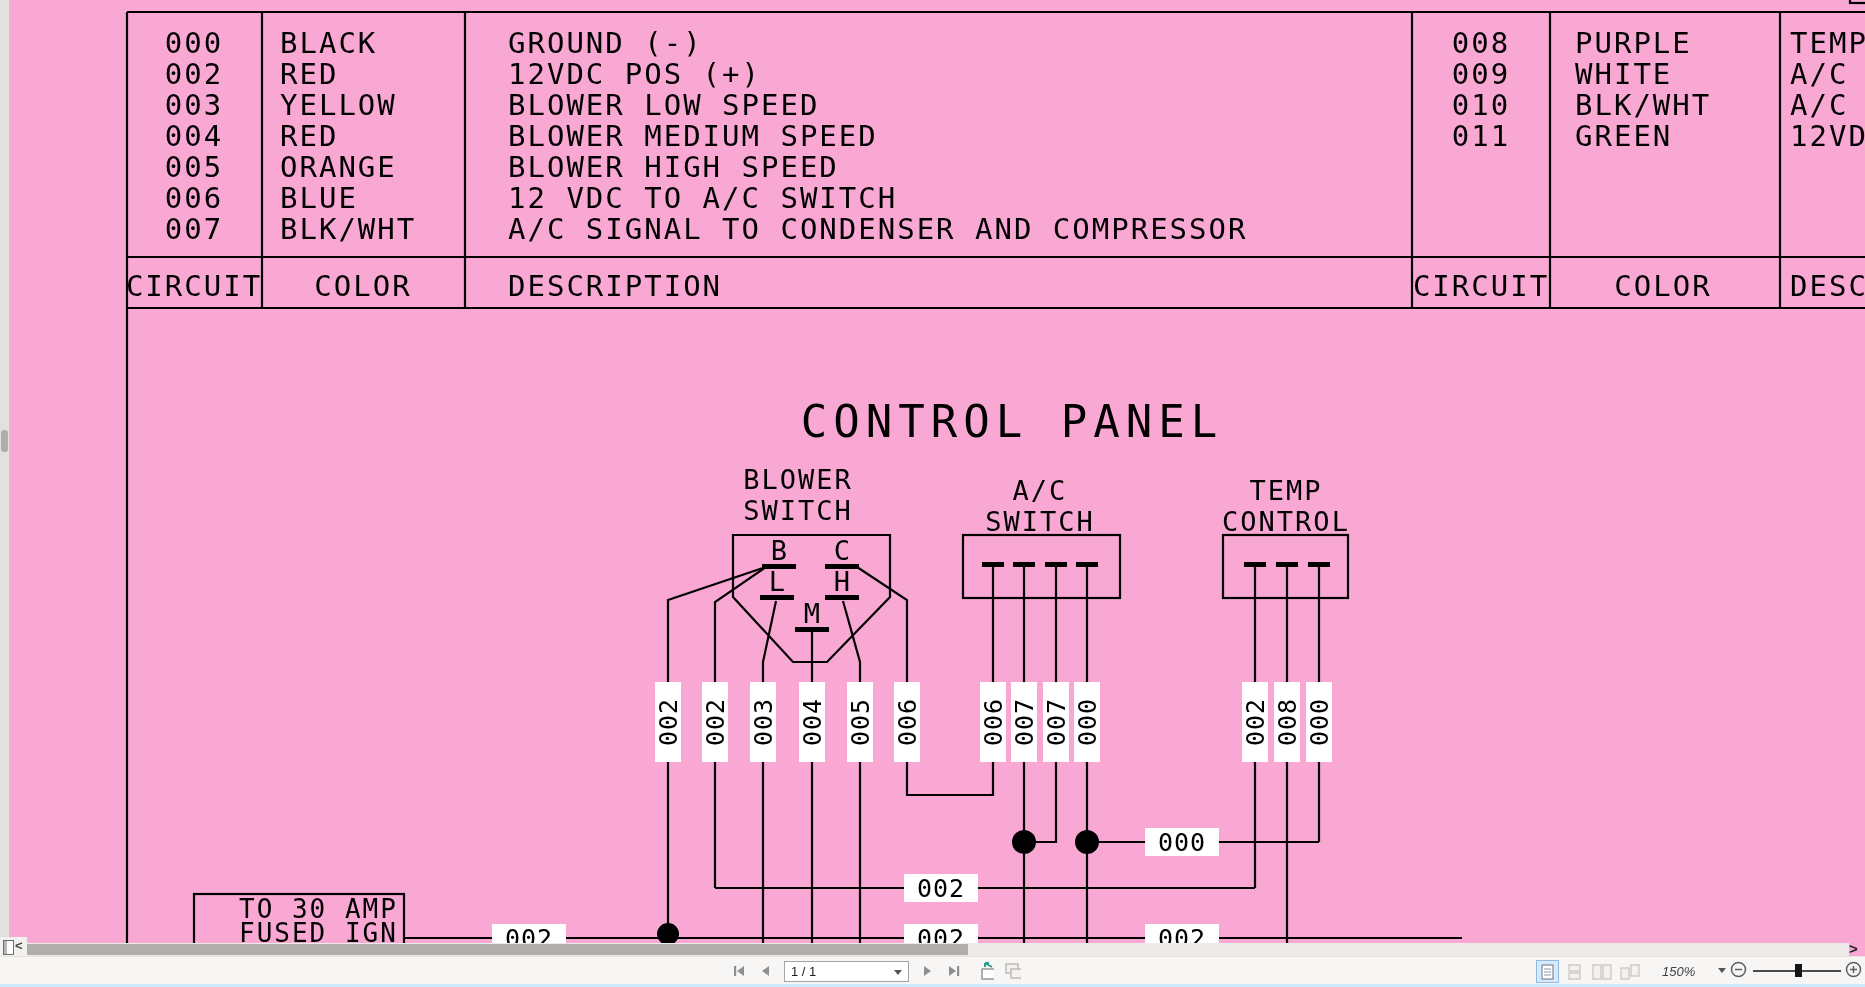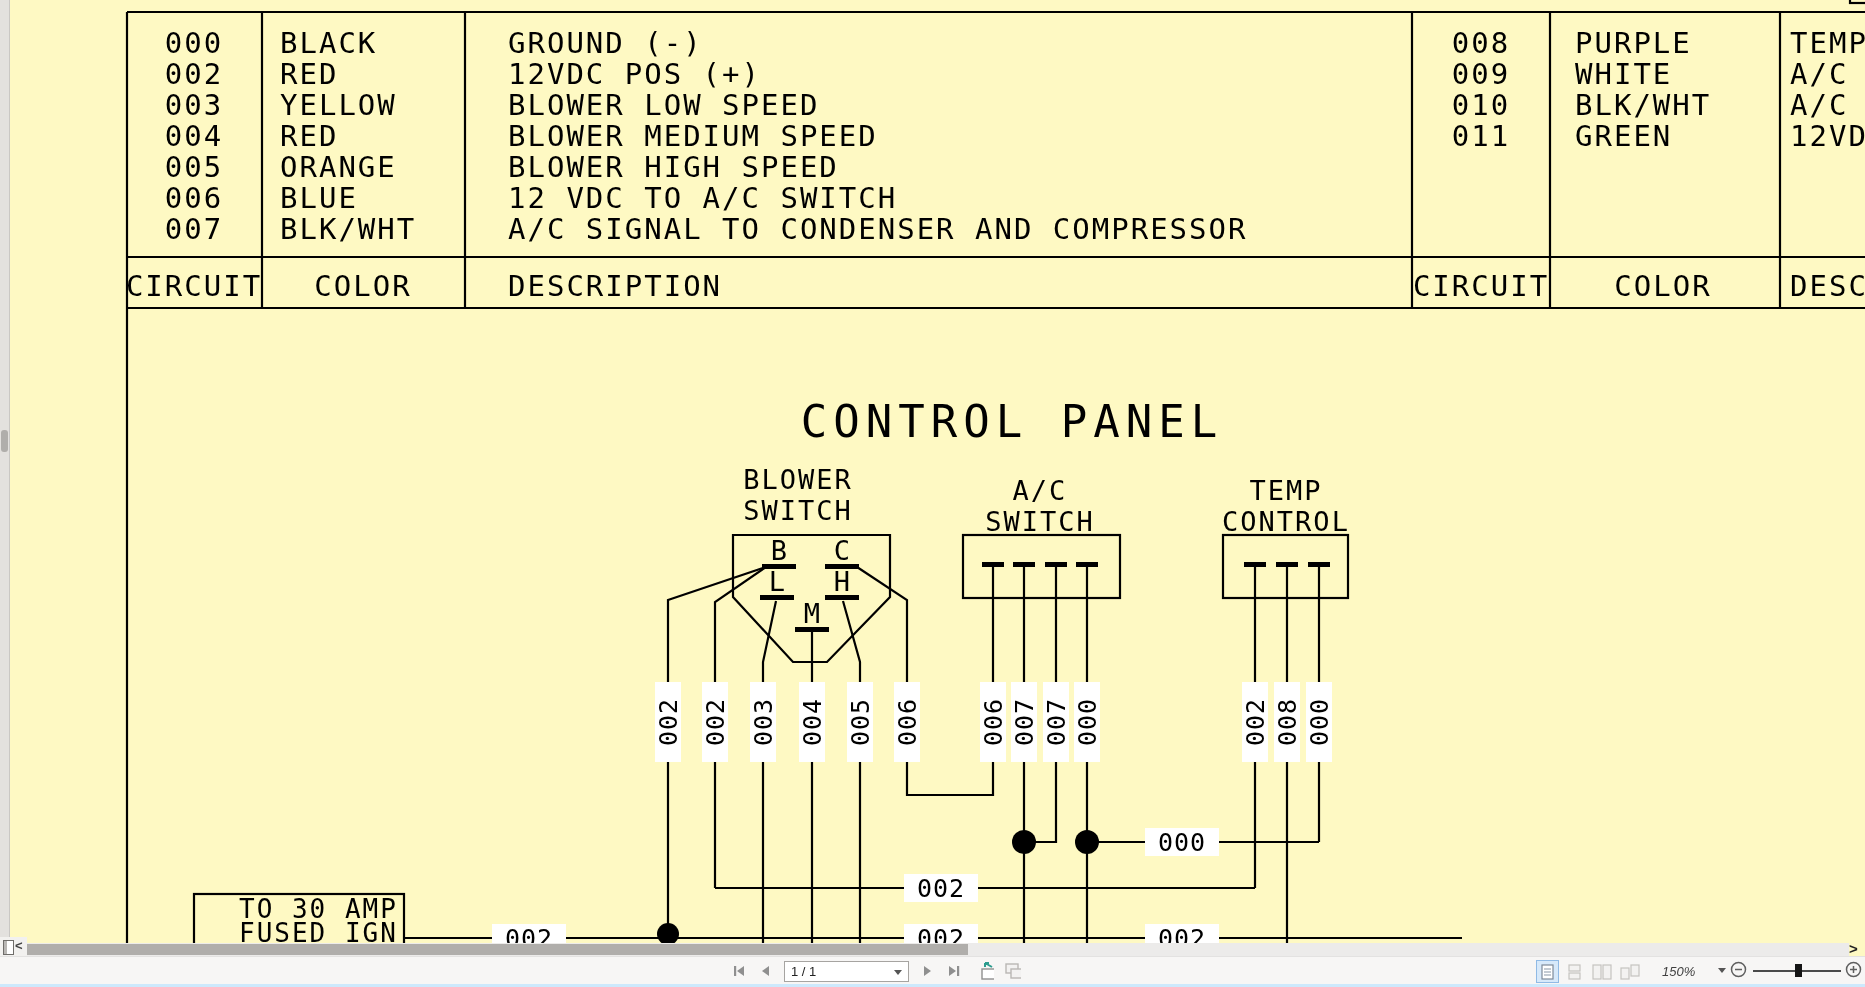--- a/index.html
+++ b/index.html
@@ -1,16 +1,16 @@
 <!DOCTYPE html>
 <html><head>
 <meta charset="utf-8">
 <style>
   html,body{margin:0;padding:0;background:#fff;}
-  #app{position:relative;width:1865px;height:987px;overflow:hidden;background:#fef9c3;
+  #app{position:relative;width:1865px;height:987px;overflow:hidden;background:#f9a8d4;
        font-family:"Liberation Sans",sans-serif;}
   
   #drawing{position:absolute;left:0;top:0;}
   .cad{font-family:"DejaVu Sans Mono",monospace;fill:#000;}
   .ln{stroke:#000;stroke-width:2.2;fill:none;}
   .bar{fill:#000;stroke:none;}
   .wbg{fill:#fff;stroke:none;}
   
   #left-strip{position:absolute;left:0;top:0;width:9px;height:937px;background:#e3e1de;border-right:1px solid #c9c7c4;}
   #left-strip .handle{position:absolute;left:1px;top:430px;width:7px;height:22px;background:#b0aeab;border-radius:3px;}

